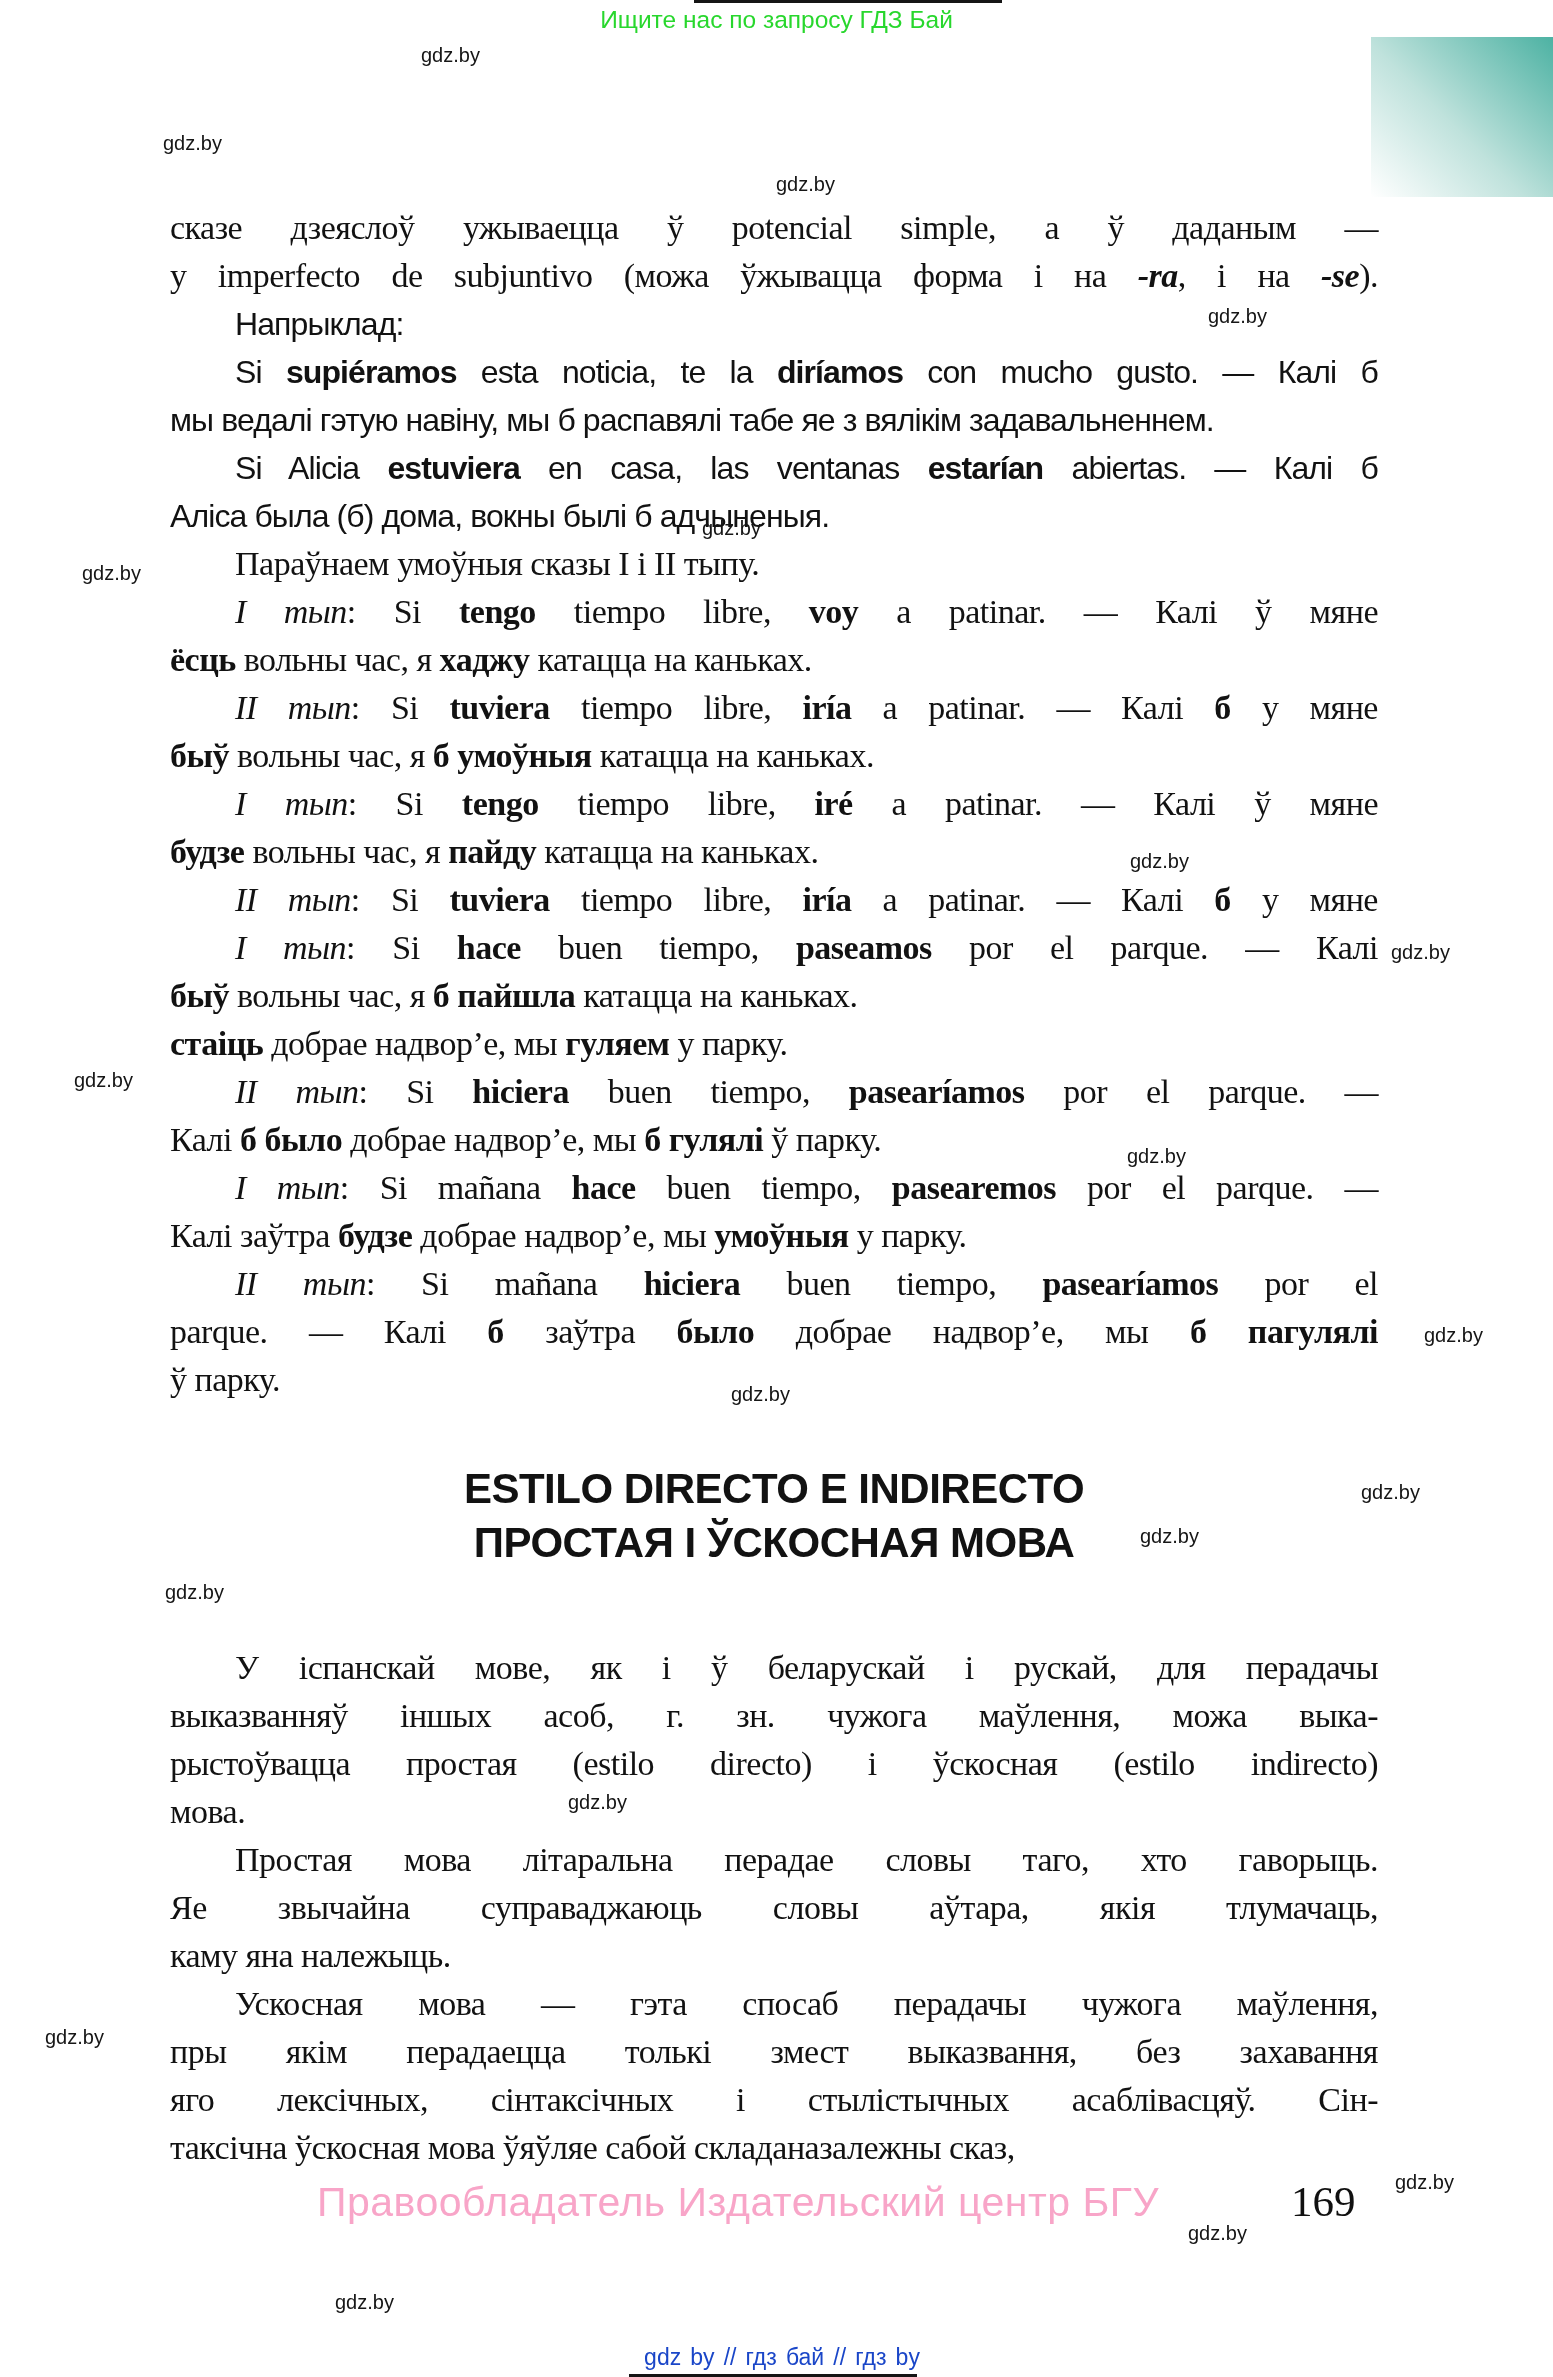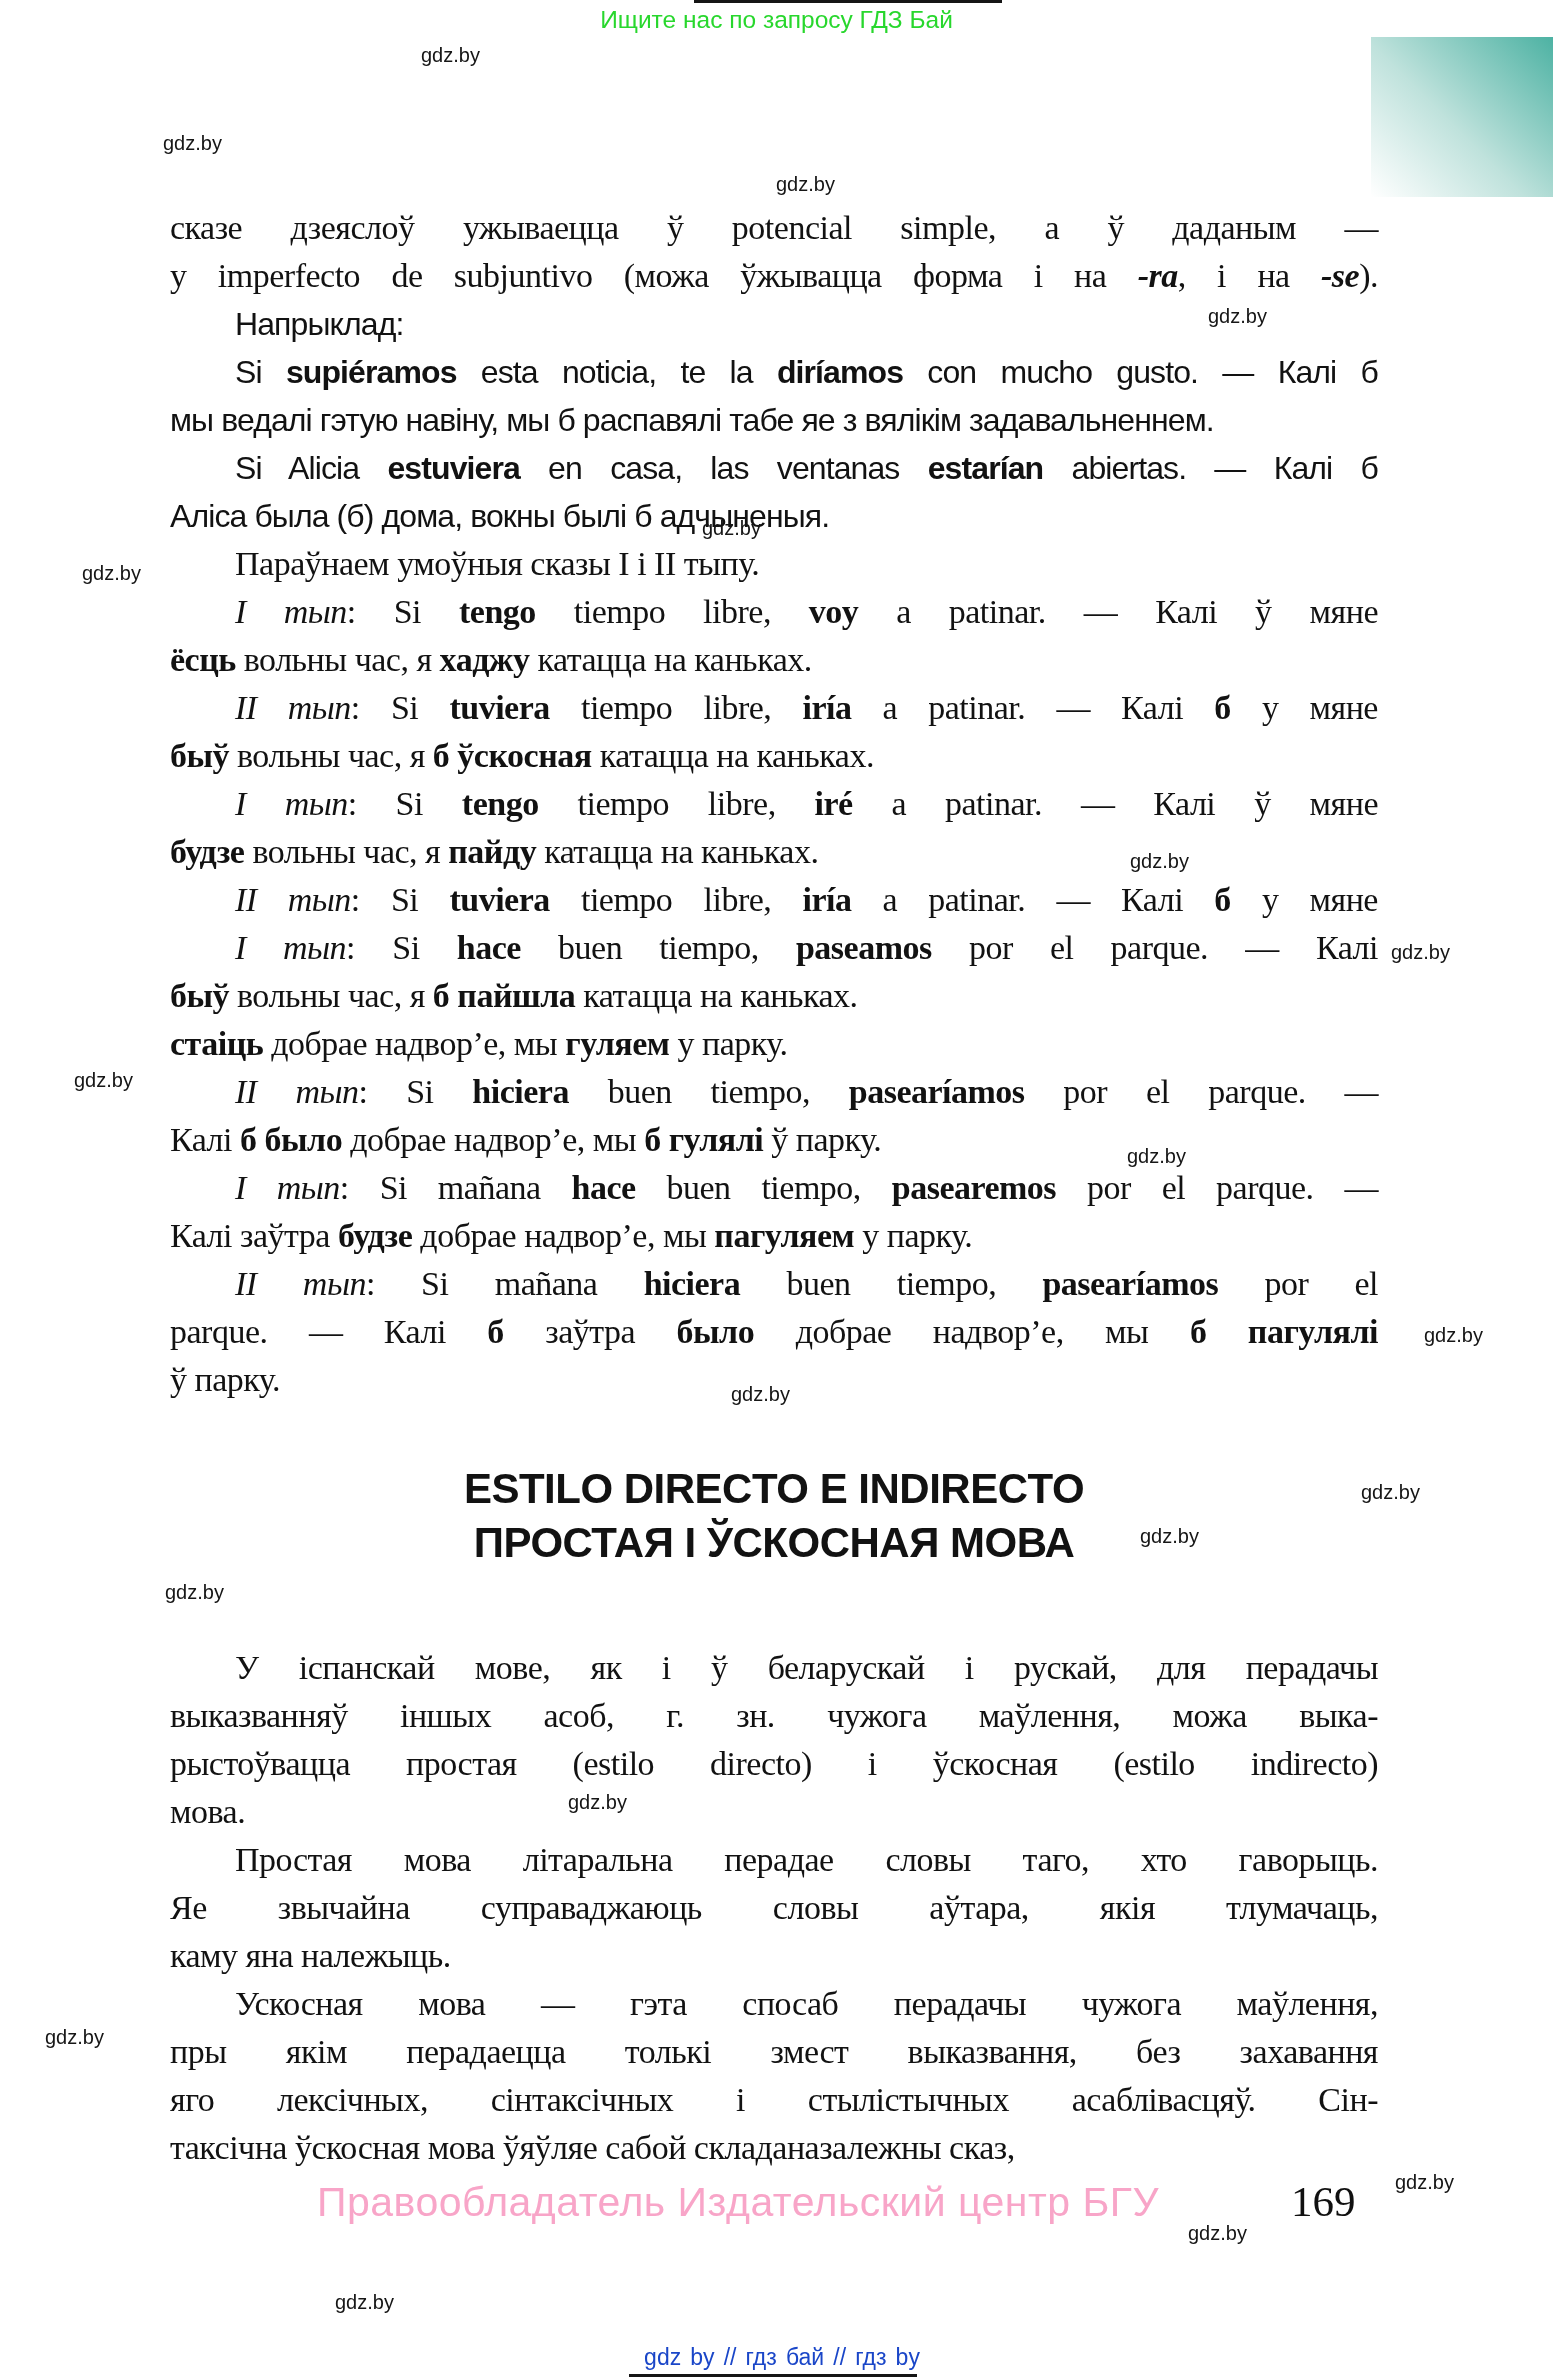--- a/index.html
+++ b/index.html
@@ -84,31 +84,31 @@
       <div class="ln f-serif al-fill"><span>у imperfecto de subjuntivo (можа ўжывацца форма і на </span><span class="st-bi">-ra</span><span>, і на </span><span class="st-bi">-se</span><span>).</span></div>
       <div class="ln f-sans al-left ind"><span>Напрыклад:</span></div>
       <div class="ln f-sans al-fill ind"><span>Si </span><span class="st-b">supiéramos</span><span> esta noticia, te la </span><span class="st-b">diríamos</span><span> con mucho gusto. — Калі б</span></div>
       <div class="ln f-sans al-left"><span>мы ведалі гэтую навіну, мы б распавялі табе яе з вялікім задавальненнем.</span></div>
       <div class="ln f-sans al-fill ind"><span>Si Alicia </span><span class="st-b">estuviera</span><span> en casa, las ventanas </span><span class="st-b">estarían</span><span> abiertas. — Калі б</span></div>
       <div class="ln f-sans al-left"><span>Аліса была (б) дома, вокны былі б адчыненыя.</span></div>
       <div class="ln f-serif al-left ind"><span>Параўнаем умоўныя сказы I і II тыпу.</span></div>
       <div class="ln f-serif al-fill ind"><span class="st-i">I тып</span><span>: Si </span><span class="st-b">tengo</span><span> tiempo libre, </span><span class="st-b">voy</span><span> a patinar. — Калі ў мяне</span></div>
       <div class="ln f-serif al-left"><span class="st-b">ёсць</span><span> вольны час, я </span><span class="st-b">хаджу</span><span> катацца на каньках.</span></div>
       <div class="ln f-serif al-fill ind"><span class="st-i">II тып</span><span>: Si </span><span class="st-b">tuviera</span><span> tiempo libre, </span><span class="st-b">iría</span><span> a patinar. — Калі </span><span class="st-b">б</span><span> у мяне</span></div>
-      <div class="ln f-serif al-left"><span class="st-b">быў</span><span> вольны час, я </span><span class="st-b">б ўскосная</span><span> катацца на каньках.</span></div>
+      <div class="ln f-serif al-left"><span class="st-b">быў</span><span> вольны час, я </span><span class="st-b">б умоўныя</span><span> катацца на каньках.</span></div>
       <div class="ln f-serif al-fill ind"><span class="st-i">I тып</span><span>: Si </span><span class="st-b">tengo</span><span> tiempo libre, </span><span class="st-b">iré</span><span> a patinar. — Калі ў мяне</span></div>
       <div class="ln f-serif al-left"><span class="st-b">будзе</span><span> вольны час, я </span><span class="st-b">пайду</span><span> катацца на каньках.</span></div>
       <div class="ln f-serif al-fill ind"><span class="st-i">II тып</span><span>: Si </span><span class="st-b">tuviera</span><span> tiempo libre, </span><span class="st-b">iría</span><span> a patinar. — Калі </span><span class="st-b">б</span><span> у мяне</span></div>
       <div class="ln f-serif al-fill ind"><span class="st-i">I тып</span><span>: Si </span><span class="st-b">hace</span><span> buen tiempo, </span><span class="st-b">paseamos</span><span> por el parque. — Калі</span></div>
       <div class="ln f-serif al-left"><span class="st-b">быў</span><span> вольны час, я </span><span class="st-b">б пайшла</span><span> катацца на каньках.</span></div>
       <div class="ln f-serif al-left"><span class="st-b">стаіць</span><span> добрае надвор’е, мы </span><span class="st-b">гуляем</span><span> у парку.</span></div>
       <div class="ln f-serif al-fill ind"><span class="st-i">II тып</span><span>: Si </span><span class="st-b">hiciera</span><span> buen tiempo, </span><span class="st-b">pasearíamos</span><span> por el parque. —</span></div>
       <div class="ln f-serif al-left"><span>Калі </span><span class="st-b">б было</span><span> добрае надвор’е, мы </span><span class="st-b">б гулялі</span><span> ў парку.</span></div>
       <div class="ln f-serif al-fill ind"><span class="st-i">I тып</span><span>: Si mañana </span><span class="st-b">hace</span><span> buen tiempo, </span><span class="st-b">pasearemos</span><span> por el parque. —</span></div>
-      <div class="ln f-serif al-left"><span>Калі заўтра </span><span class="st-b">будзе</span><span> добрае надвор’е, мы </span><span class="st-b">пагуляем</span><span> у парку.</span></div>
+      <div class="ln f-serif al-left"><span>Калі заўтра </span><span class="st-b">будзе</span><span> добрае надвор’е, мы </span><span class="st-b">умоўныя</span><span> у парку.</span></div>
       <div class="ln f-serif al-fill ind"><span class="st-i">II тып</span><span>: Si mañana </span><span class="st-b">hiciera</span><span> buen tiempo, </span><span class="st-b">pasearíamos</span><span> por el</span></div>
       <div class="ln f-serif al-fill"><span>parque. — Калі </span><span class="st-b">б</span><span> заўтра </span><span class="st-b">было</span><span> добрае надвор’е, мы </span><span class="st-b">б пагулялі</span></div>
       <div class="ln f-serif al-left"><span>ў парку.</span></div>
       <div class="ln f-head al-center head-start"><span>ESTILO DIRECTO E INDIRECTO</span></div>
       <div class="ln f-head al-center"><span>ПРОСТАЯ І ЎСКОСНАЯ МОВА</span></div>
       <div class="ln f-serif al-fill ind"><span>У іспанскай мове, як і ў беларускай і рускай, для перадачы</span></div>
       <div class="ln f-serif al-fill"><span>выказванняў іншых асоб, г. зн. чужога маўлення, можа выка-</span></div>
       <div class="ln f-serif al-fill"><span>рыстоўвацца простая (estilo directo) і ўскосная (estilo indirecto)</span></div>
       <div class="ln f-serif al-left"><span>мова.</span></div>
       <div class="ln f-serif al-fill ind"><span>Простая мова літаральна перадае словы таго, хто гаворыць.</span></div>

